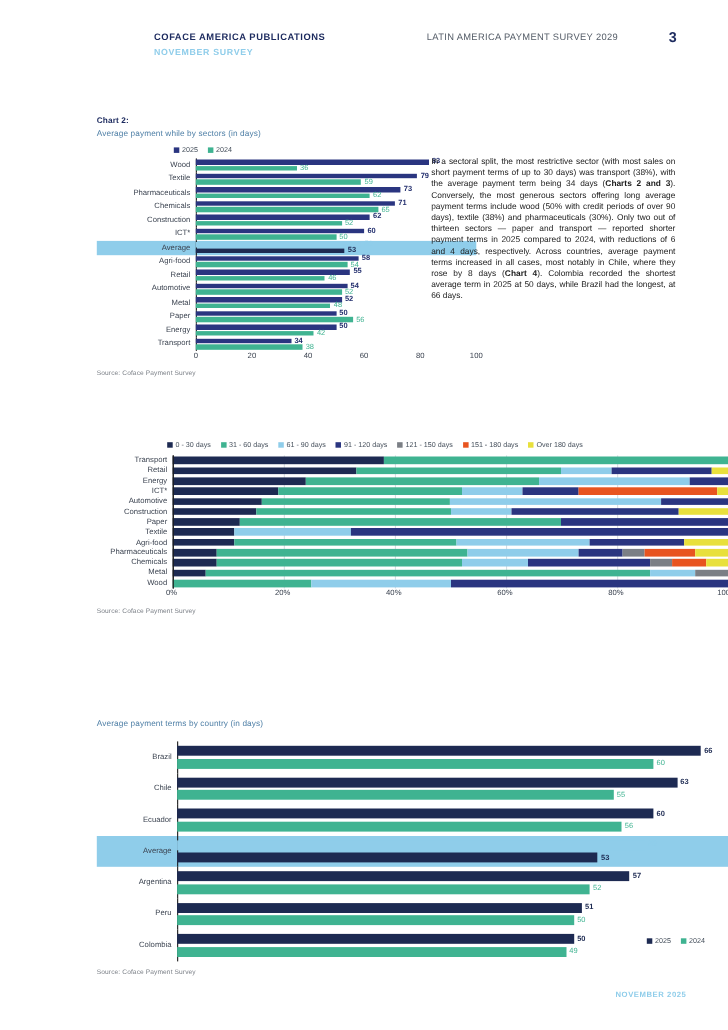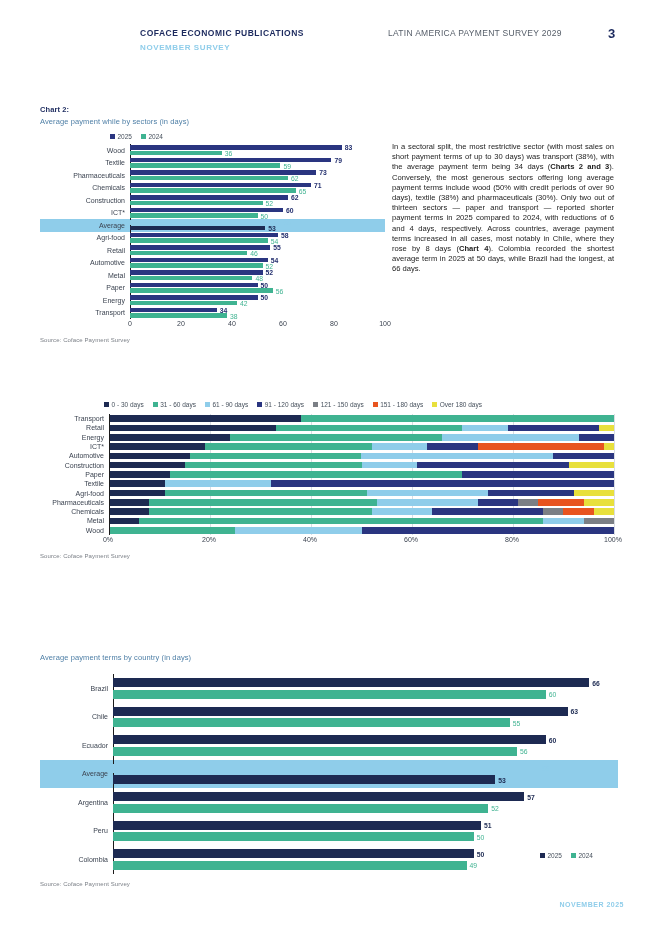--- a/index.html
+++ b/index.html
@@ -15,21 +15,21 @@
 
   
   .header{position:absolute;left:0;top:28px;width:662px;height:40px;}
   .hdr-left{position:absolute;left:140px;top:0;}
   .hdr-pub{font-size:8.5px;font-weight:bold;letter-spacing:.5px;color:#1c2a5e;}
   .hdr-sub{font-size:8px;font-weight:bold;letter-spacing:.6px;color:#8fcdea;margin-top:5px;}
   .hdr-mid{position:absolute;left:388px;top:0;font-size:8.5px;letter-spacing:.3px;color:#555d68;}
   .hdr-page{position:absolute;left:608px;top:-2px;font-size:13px;font-weight:bold;color:#1c2a5e;}
 
   
-  .chart-block{position:absolute;}
+  .chart-block{position:absolute;margin-left:48px;}
   .chart-title{font-size:7.5px;font-weight:bold;color:#1c2a5e;letter-spacing:.1px;}
   .chart-sub{font-size:7.5px;color:#4e7fa6;margin-top:3px;letter-spacing:.1px;}
   .src{font-size:6px;color:#7a7f86;letter-spacing:.1px;}
 
   
   .legend{display:flex;align-items:center;gap:9px;}
   .lg-item{display:flex;align-items:center;gap:2.5px;font-size:6.5px;color:#46505c;white-space:nowrap;}
   .sw{width:5px;height:5px;display:inline-block;}
 
   
@@ -65,21 +65,21 @@
   
   .footer-date{position:absolute;right:38px;bottom:28px;font-size:7px;letter-spacing:.5px;color:#8fcdea;font-weight:bold;}
 </style>
 </head>
 <body>
 
 <div class="page">
 
   <div class="header">
     <div class="hdr-left">
-      <div class="hdr-pub">COFACE ECONOMIC PUBLICATIONS</div>
+      <div class="hdr-pub">COFACE AMERICA PUBLICATIONS</div>
       <div class="hdr-sub">NOVEMBER SURVEY</div>
     </div>
     <div class="hdr-mid">LATIN AMERICA PAYMENT SURVEY 2029</div>
     <div class="hdr-page">3</div>
   </div>
 
   <div class="chart-block" style="left:40px;top:105px;width:345px;">
     <div class="chart-title">Chart 2:</div>
     <div class="chart-sub">Average payment while by sectors (in days)</div>
     <div class="legend" id="c2legend" style="margin-top:7px;margin-left:70px;">

